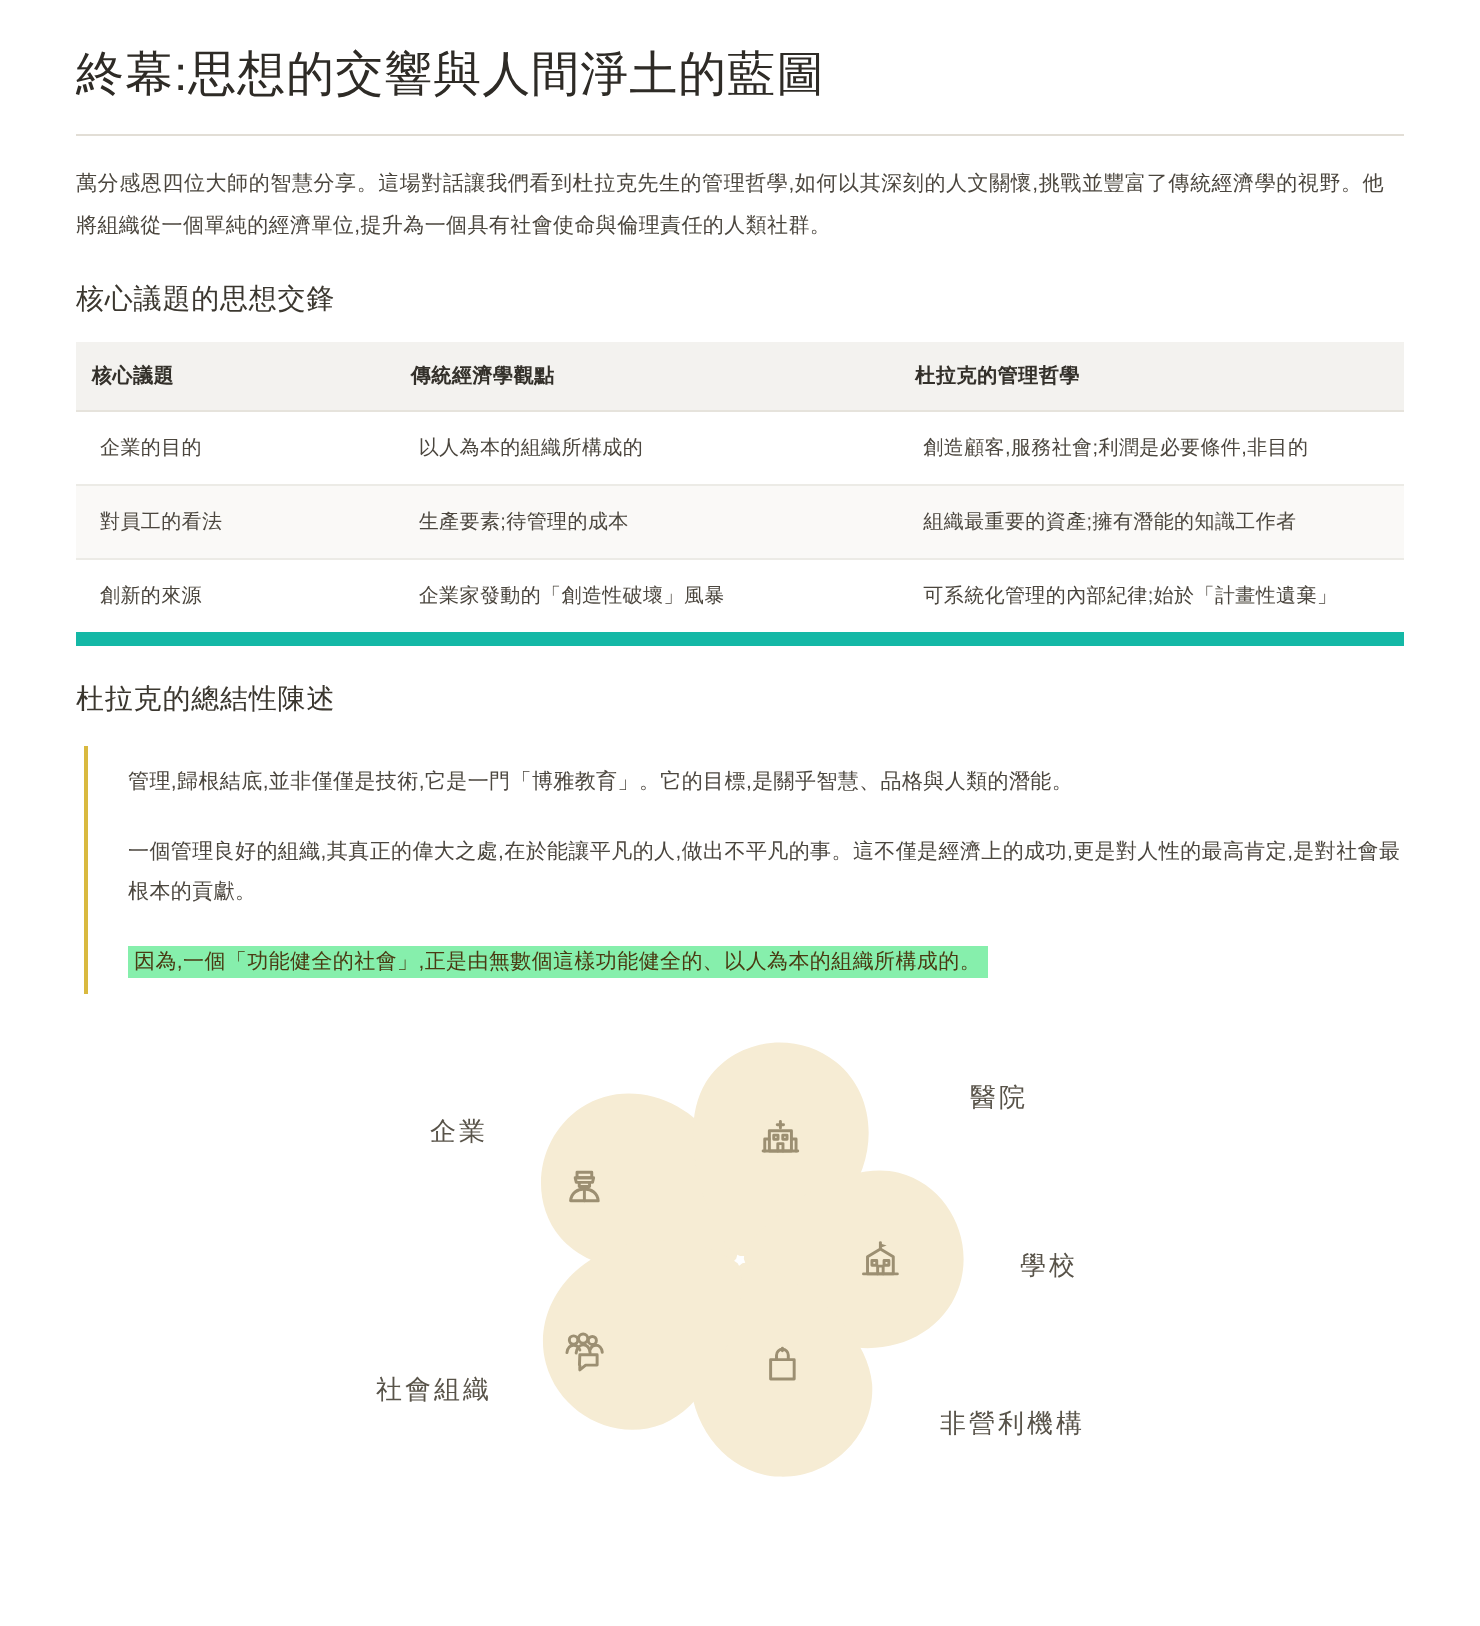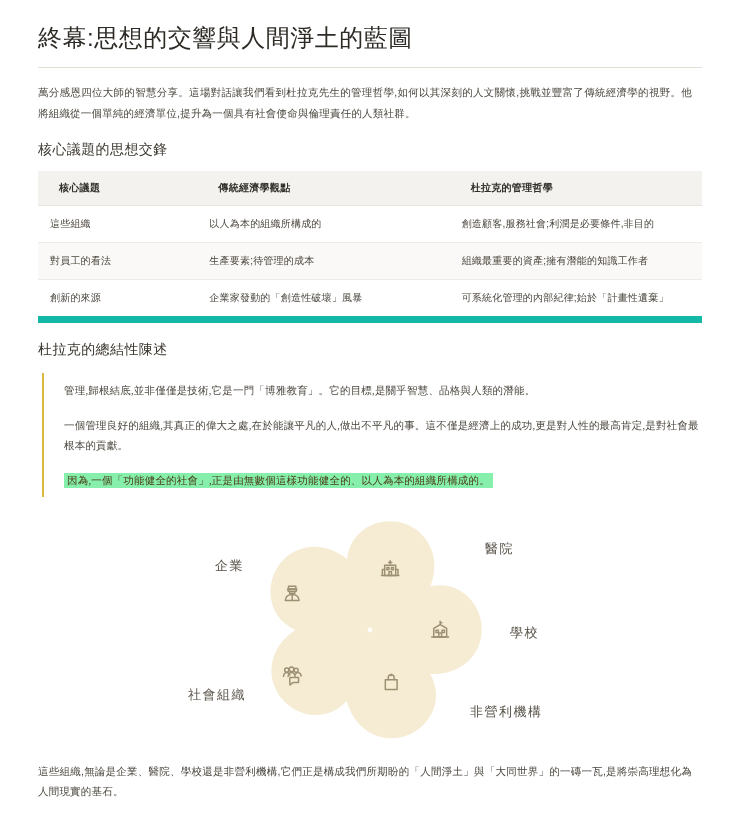--- a/index.html
+++ b/index.html
@@ -63,21 +63,21 @@
     border-collapse: collapse;
     font-size: 10px;
     table-layout: fixed;
   }
   table.compare-table thead th {
     background: #f3f2ef;
     text-align: left;
     font-weight: 700;
     font-size: 10px;
     color: #33302a;
-    padding: 10px 21px;
+    padding: 10px 8px;
     letter-spacing: 0.3px;
     border-bottom: 1px solid #e6e3dc;
   }
   table.compare-table tbody td {
     padding: 11px 12px;
     color: #4b463e;
     border-bottom: 1px solid #ecebe6;
     letter-spacing: 0.2px;
     vertical-align: middle;
   }
@@ -96,21 +96,20 @@
     border-left: 2px solid #d9b93f;
     padding: 8px 0 4px 20px;
     margin: 14px 0 10px 4px;
   }
   .quote-block p {
     font-size: 10.5px;
     line-height: 1.95;
     color: #4b463e;
     margin: 0 0 14px 0;
     letter-spacing: 0.2px;
-    font-family: Liberation Serif, serif;
   }
   .quote-block p:last-child { margin-bottom: 2px; }
   .hl {
     background: #86efac;
     color: #4a3a12;
     padding: 2px 3px;
     font-weight: 400;
     box-decoration-break: clone;
     -webkit-box-decoration-break: clone;
   }
@@ -149,21 +148,21 @@
   <table class="compare-table">
     <thead>
       <tr>
         <th class="col-a">核心議題</th>
         <th class="col-b">傳統經濟學觀點</th>
         <th class="col-c">杜拉克的管理哲學</th>
       </tr>
     </thead>
     <tbody>
       <tr>
-        <td>這些組織</td>
+        <td>企業的目的</td>
         <td>以人為本的組織所構成的</td>
         <td>創造顧客,服務社會;利潤是必要條件,非目的</td>
       </tr>
       <tr>
         <td>對員工的看法</td>
         <td>生產要素;待管理的成本</td>
         <td>組織最重要的資產;擁有潛能的知識工作者</td>
       </tr>
       <tr>
         <td>創新的來源</td>
@@ -254,15 +253,14 @@
       </g>
 
       <text class="flower-label" x="145" y="55" text-anchor="start">企業</text>
       <text class="flower-label" x="415" y="38" text-anchor="start">醫院</text>
       <text class="flower-label" x="440" y="122" text-anchor="start">學校</text>
       <text class="flower-label" x="400" y="201" text-anchor="start">非營利機構</text>
       <text class="flower-label" x="118" y="184" text-anchor="start">社會組織</text>
     </svg>
   </div>
 
-  <p class="body-text">這些組織,無論是企業、醫院、學校還是非營利機構,它們正是構成我們所期盼的「人間淨土」與「大同世界」的一磚一瓦,是將崇高理想化為人間現實的基石。</p>
 
 </div>
 
 </body></html>

